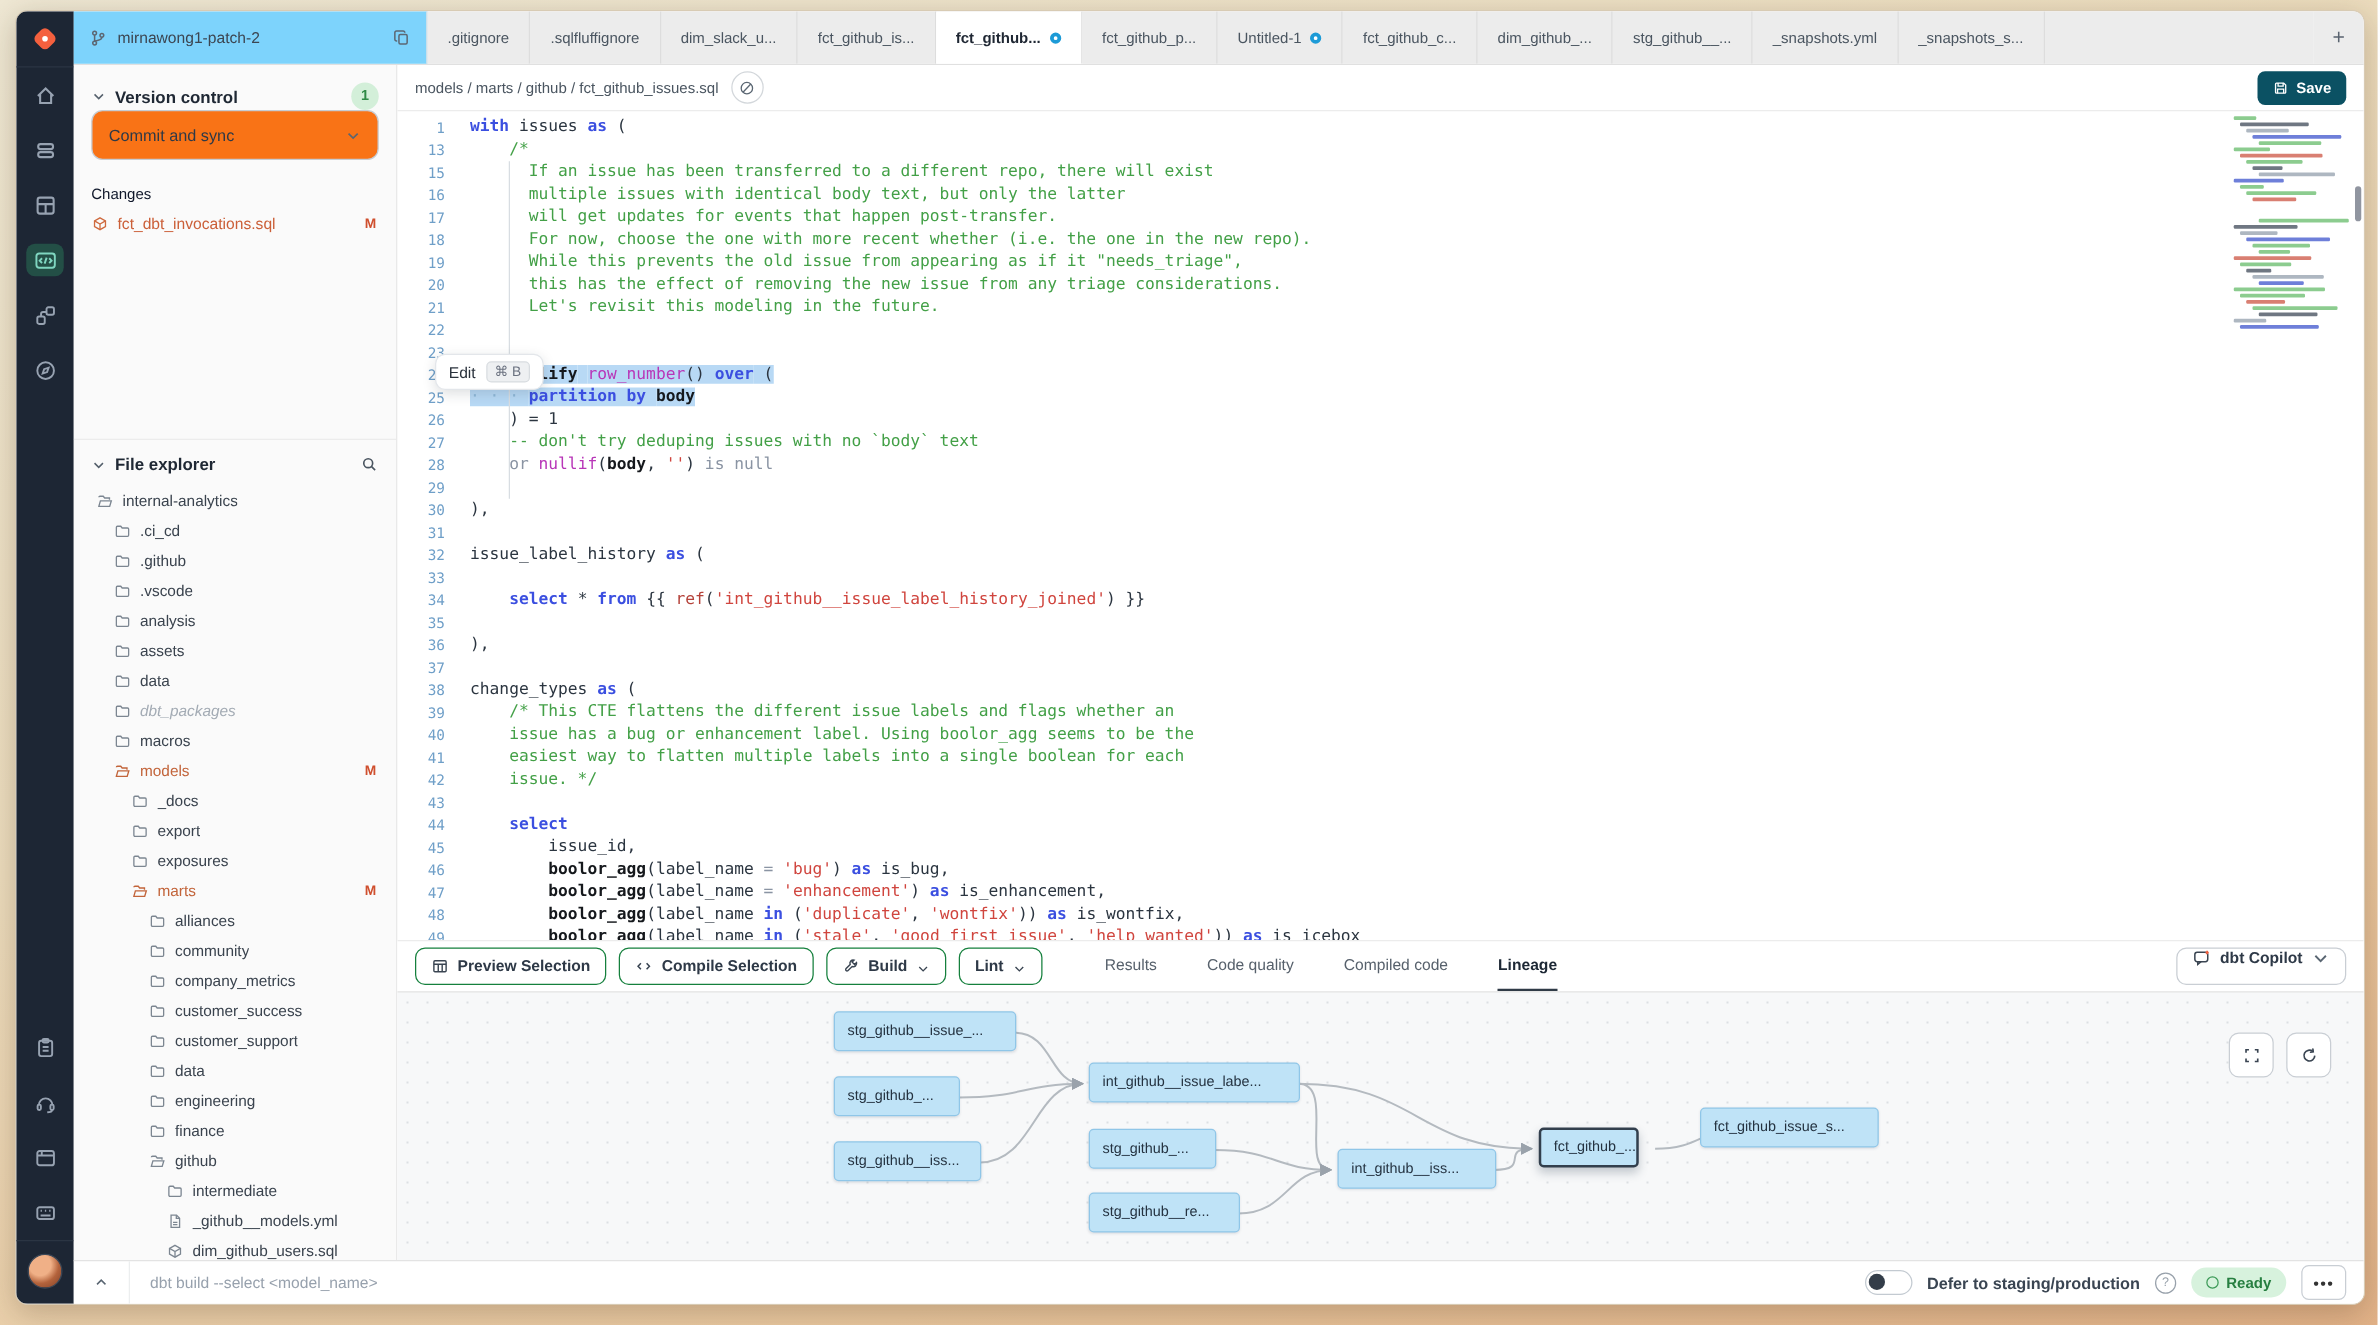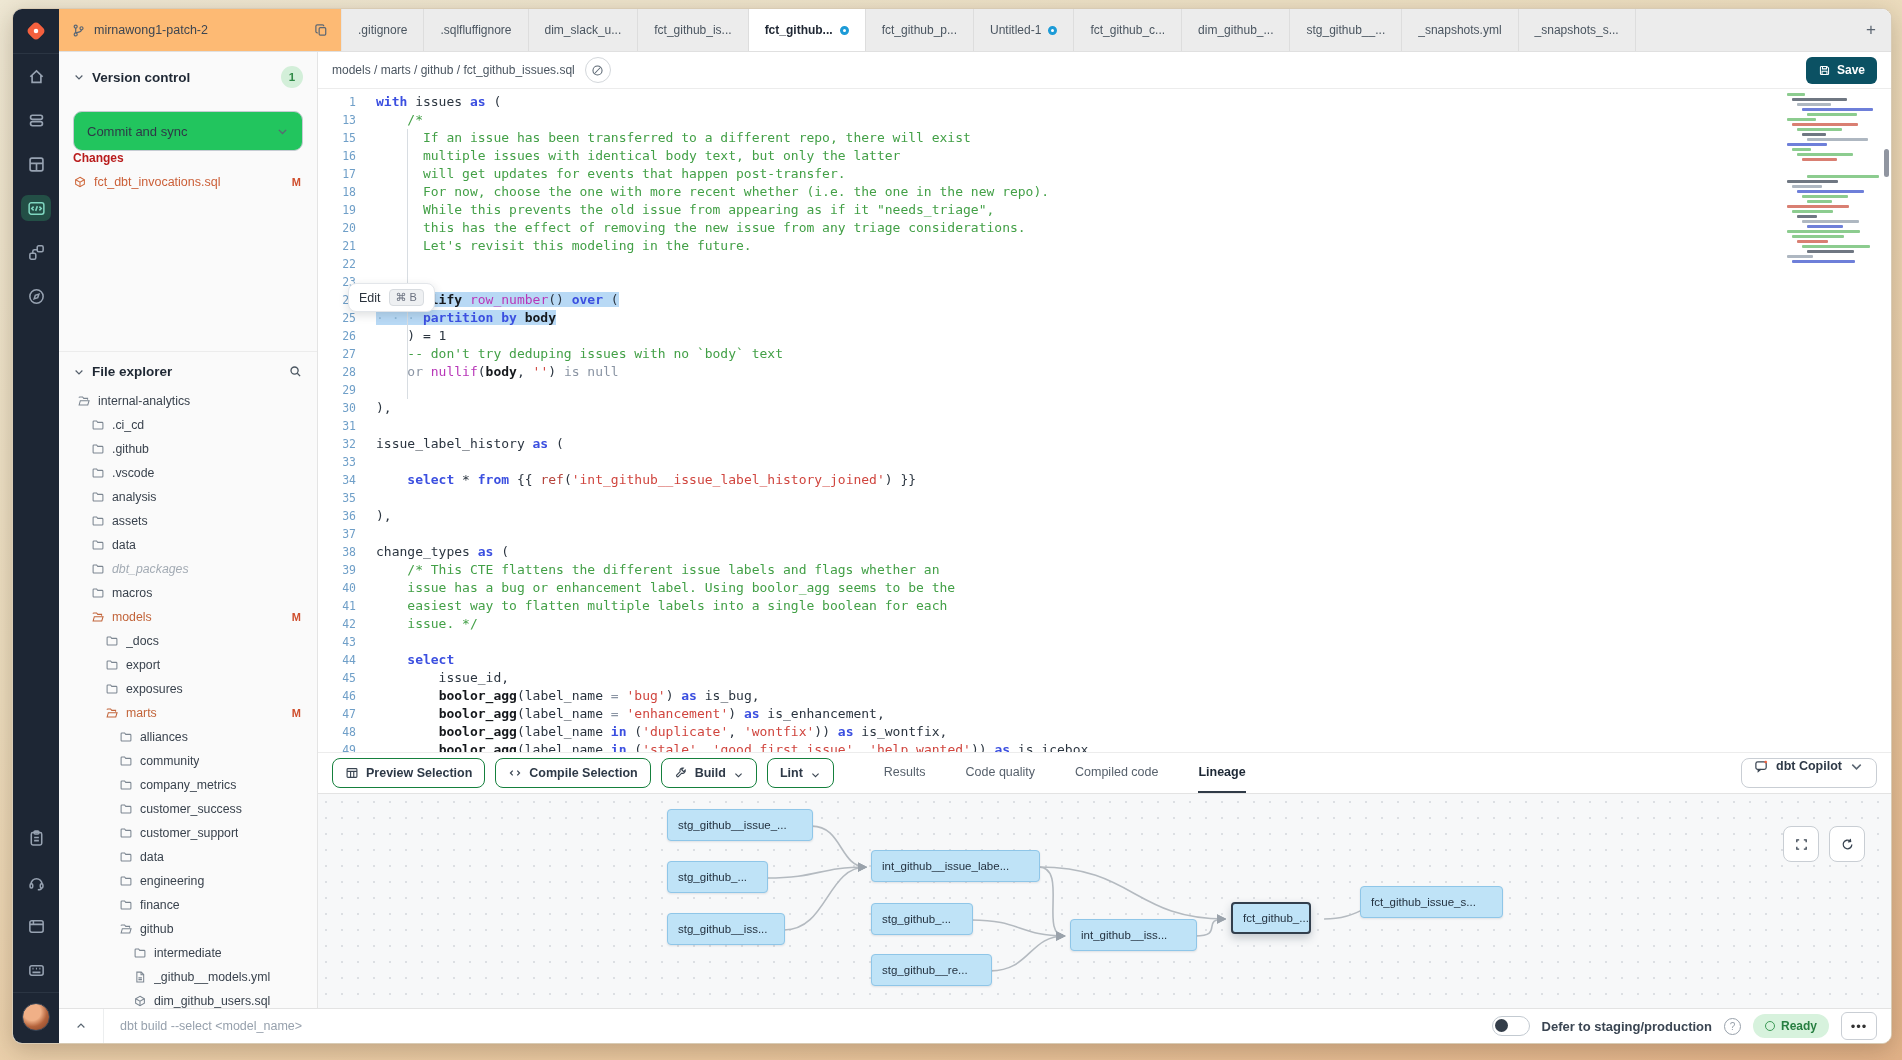--- a/index.html
+++ b/index.html
@@ -18,39 +18,39 @@
   .rail-spacer{flex:1;}
   .rail-avatar{width:26px;height:26px;border-radius:50%;margin:10px 0 12px;
     background:radial-gradient(circle at 35% 30%,#f0b087 0 35%,#b4633c 60%,#7c3f27 100%);border:1px solid #3a4656;cursor:pointer;}
   .rail-divider{width:46px;border-top:1px solid #2b3543;}
 
   
   .right{flex:1;display:flex;flex-direction:column;min-width:0;}
 
   
   .topbar{height:42px;display:flex;border-bottom:1px solid #e0e0e0;flex:0 0 42px;}
-  .branchbar{width:258px;flex:0 0 258px;background:#fdba74;border-right:1px solid #e4e4e4;display:flex;align-items:center;padding:0 12px;gap:8px;cursor:pointer;}
+  .branchbar{width:258px;flex:0 0 258px;background:#7dd3fc;border-right:1px solid #e4e4e4;display:flex;align-items:center;padding:0 12px;gap:8px;cursor:pointer;}
   .branch-name{font-size:12.5px;color:#3c4652;flex:1;white-space:nowrap;overflow:hidden;text-overflow:ellipsis;}
   .branchbar svg{width:15px;height:15px;color:#5c6773;flex:0 0 auto;}
   .tabbar{flex:1;background:#ececec;display:flex;overflow:hidden;}
   .tab{display:flex;align-items:center;gap:7px;padding:0 16px;font-size:12px;color:#4a5560;border-right:1px solid #ddd;white-space:nowrap;cursor:pointer;}
   .tab.active{background:#fff;color:#1f2733;font-weight:bold;position:relative;z-index:2;box-shadow:0 1px 0 0 #fff;}
   .dirty-dot{width:9px;height:9px;border-radius:50%;border:3px solid #1d9bd7;background:#fff;box-sizing:border-box;flex:0 0 auto;}
   .newtab{width:40px;background:#ececec;display:flex;align-items:center;justify-content:center;color:#5a6470;font-size:17px;cursor:pointer;}
 
   
   .content{flex:1;display:flex;min-height:0;}
   .leftpanel{width:258px;flex:0 0 258px;background:#fafafa;border-right:1px solid #e4e4e4;display:flex;flex-direction:column;overflow:hidden;}
   .vc{height:300px;flex:0 0 300px;padding:14px 14px 0;box-sizing:border-box;border-bottom:1px solid #ececec;}
   .sec-head{display:flex;align-items:center;gap:7px;color:#1f2834;font-size:13.5px;font-weight:bold;}
   .sec-head svg{width:12px;height:12px;color:#55606c;}
   .vc-badge{margin-left:auto;width:22px;height:22px;border-radius:50%;background:#d3efd9;color:#2f8a46;font-size:11.5px;font-weight:bold;display:flex;align-items:center;justify-content:center;}
-  .commit-btn{margin-top:23px;height:38px;background:#22c55e;border:1px solid #c6ccd3;border-radius:9px;display:flex;align-items:center;padding:0 13px;font-size:13px;color:#2e3947;cursor:pointer;}
+  .commit-btn{margin-top:0;height:38px;background:#f97316;border:1px solid #c6ccd3;border-radius:9px;display:flex;align-items:center;padding:0 13px;font-size:13px;color:#2e3947;cursor:pointer;}
   .commit-btn svg{width:13px;height:13px;margin-left:auto;color:#5a6672;}
-  .changes-label{font-size:12px;font-weight:bold;color:#b91c1c;}
+  .changes-label{margin-top:20px;font-size:12px;font-weight:normal;color:#0f172a;}
   .change-row{margin-top:10px;display:flex;align-items:center;gap:7px;cursor:pointer;}
   .change-row svg{width:14px;height:14px;color:#cf6a3e;flex:0 0 auto;}
   .change-name{font-size:12.5px;color:#cb5f38;flex:1;white-space:nowrap;overflow:hidden;text-overflow:ellipsis;}
   .mbadge{font-size:11px;font-weight:bold;color:#cf4f2e;margin-left:auto;padding-right:2px;}
 
   .fe{flex:1;display:flex;flex-direction:column;padding:12px 14px 0;box-sizing:border-box;min-height:0;}
   .fe .sec-head svg.search{margin-left:auto;width:15px;height:15px;color:#4a5560;cursor:pointer;}
   .tree{margin-top:10px;overflow:hidden;flex:1;}
   .trow{height:24px;display:flex;align-items:center;gap:7px;font-size:12.3px;color:#3a434e;cursor:pointer;white-space:nowrap;}
   .trow .ticon{display:flex;color:#7c8691;flex:0 0 auto;}

